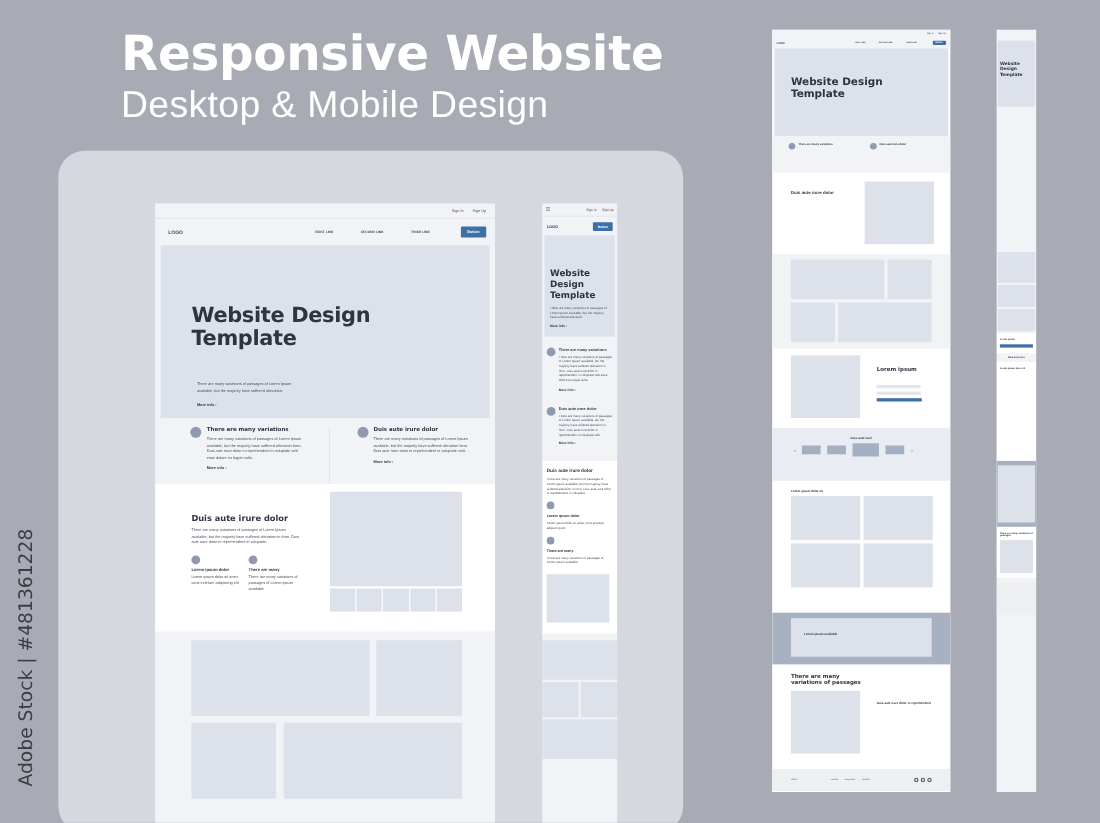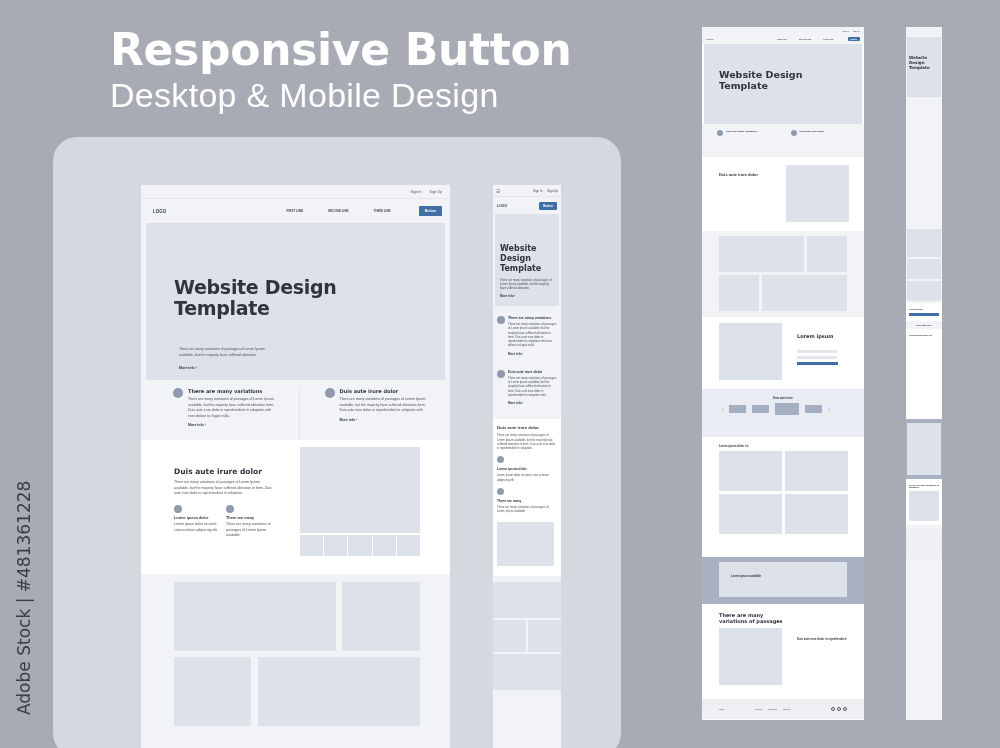--- a/index.html
+++ b/index.html
@@ -124,21 +124,21 @@
   .lmob .blk { background: #dce1ea; margin: 2px 1px; }
   .lmob .w { background: #fff; padding: 2px; }
   .lmob h5 { font-size: 2.2px; color: #2e3440; margin: 3px 1px; }
   .lmob .band { background: #a8b1c2; height: 60px; padding: 4px 1px; }
   .lmob .band div { background: #dce1ea; height: 52px; }
   .lmob .ft { background: #edeff3; height: 30px; margin-top: 4px; }
 </style>
 </head>
 <body>
 
-<div class="hero-title">Responsive Button</div>
+<div class="hero-title">Responsive Website</div>
 <div class="hero-sub">Desktop &amp; Mobile Design</div>
 
 <div class="stock-id">
     <span>Adobe Stock | #481361228</span>
   </div>
 
 <div class="card"></div>
 
 <div class="desk">
   <div class="topbar">

